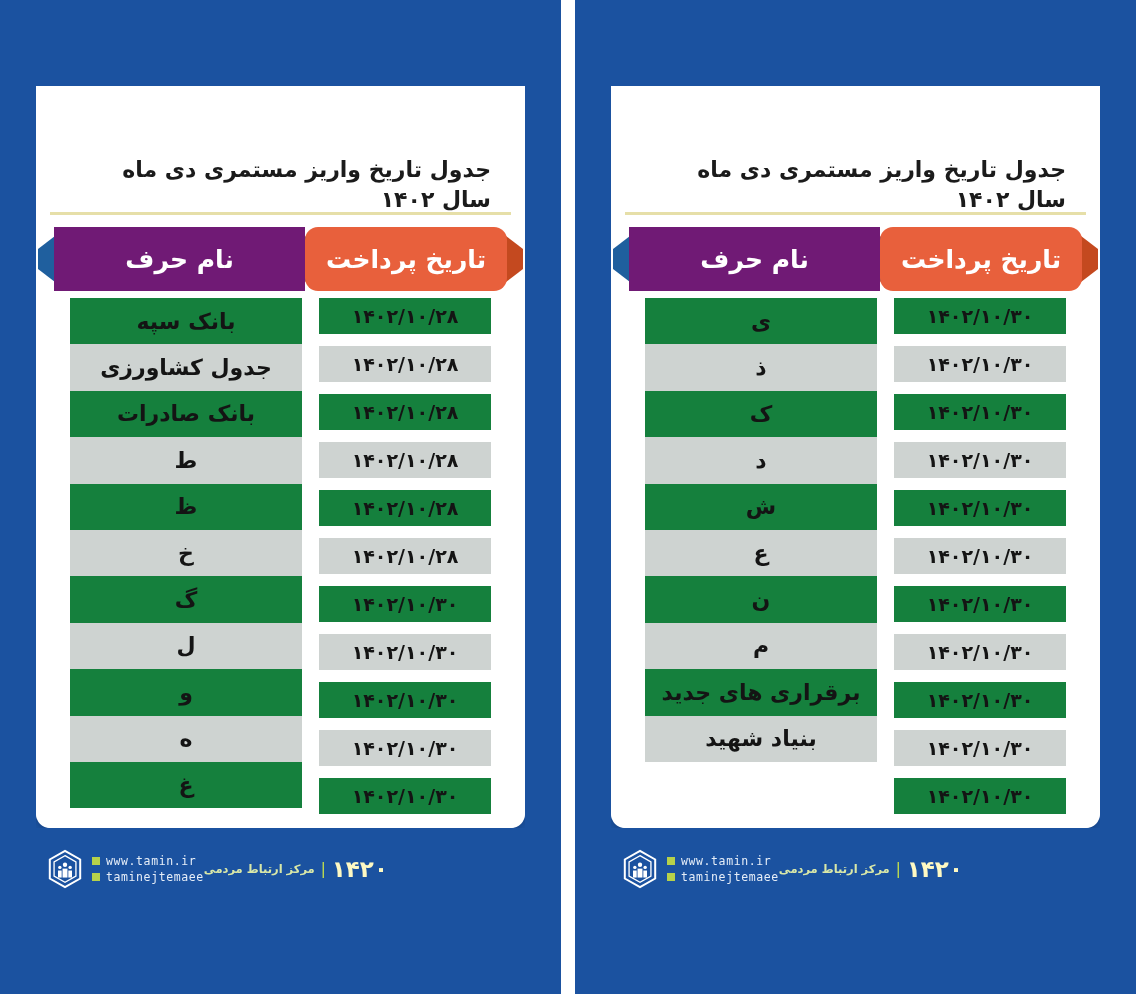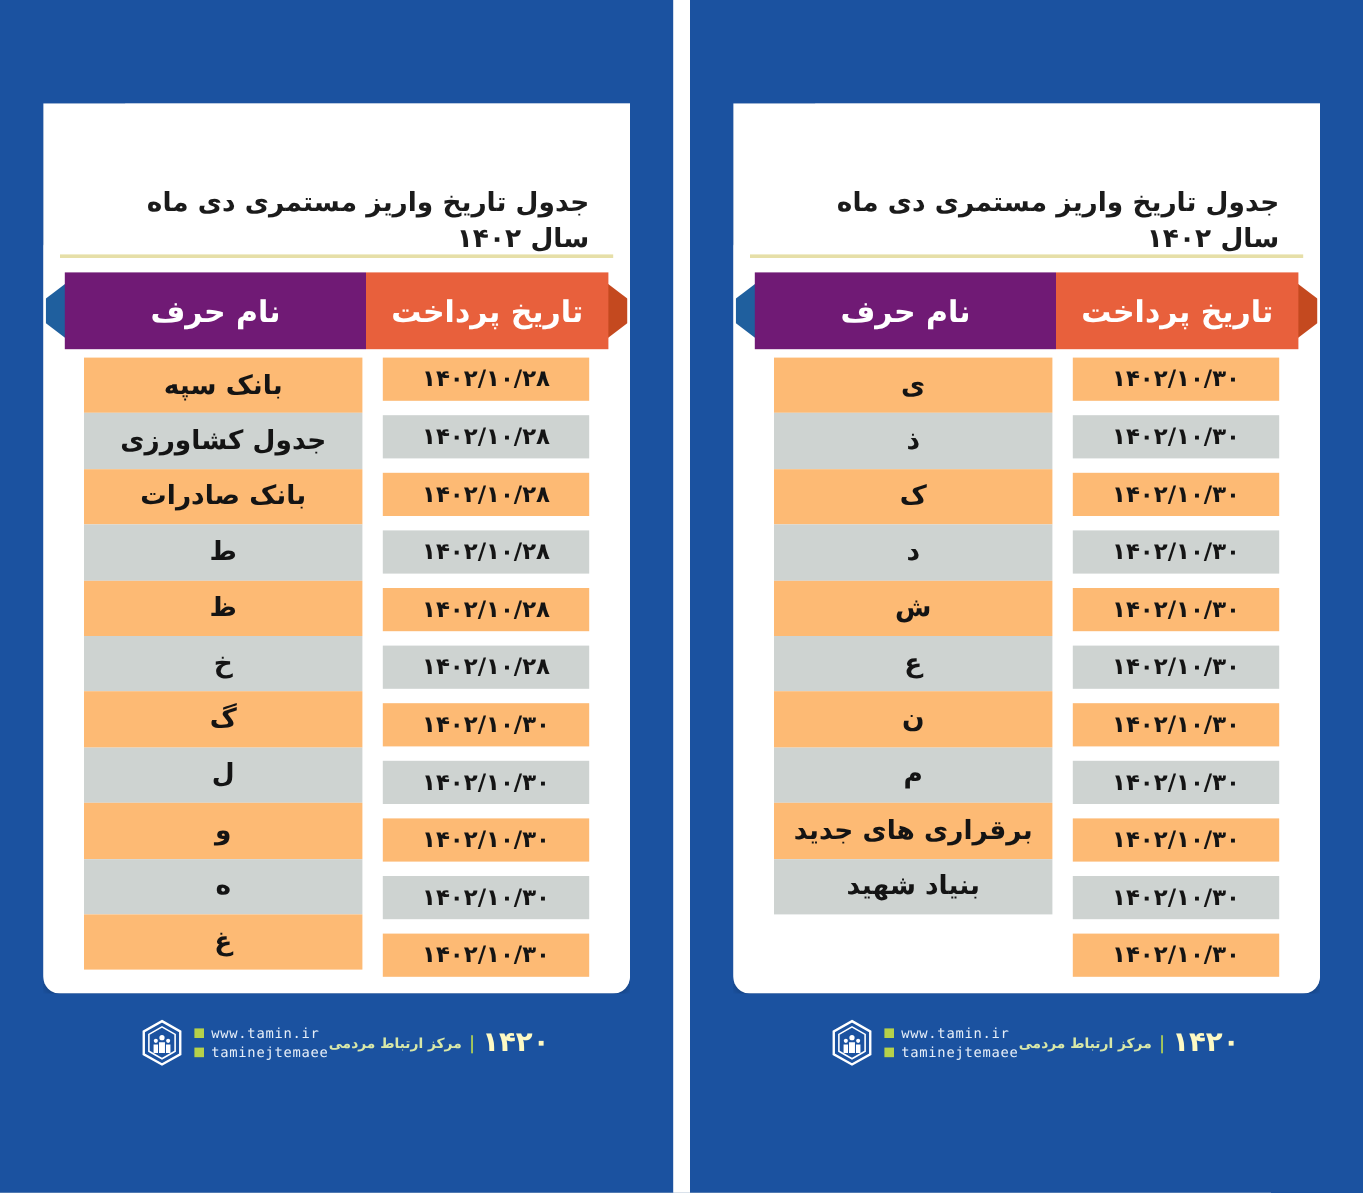--- a/index.html
+++ b/index.html
@@ -130,21 +130,21 @@
     width: 100%;
     height: 64px;
     display: flex;
     align-items: center;
     justify-content: center;
     color: #ffffff;
     font-size: 25px;
     font-weight: bold;
     direction: rtl;
   }
-  .ribbon-date .ribbon-body { background: #e8603c; }
+  .ribbon-date .ribbon-body { background: #e8603c; border-radius: 13px; }
   .ribbon-name .ribbon-body { background: #701a75; }
 
   .tail {
     position: absolute;
     top: 9px;
     width: 17px;
     height: 46px;
     z-index: 1;
   }
   .tail.left  { left: -16px; clip-path: polygon(100% 0, 100% 100%, 0 72%, 0 28%); }
@@ -176,34 +176,34 @@
     height: 46.4px;
     display: flex;
     align-items: center;
     justify-content: center;
     font-size: 19px;
     font-weight: bold;
     color: #141414;
     direction: rtl;
     white-space: nowrap;
   }
-  .cell.odd  { background: #fdba74; }
+  .cell.odd  { background: #15803d; }
   .cell.even { background: #ced3d1; }
   .col-name .cell { font-size: 22px; }
 
   
   .footer {
     position: absolute;
-    left: 17px; right: 0;
+    left: 4px; right: 0;
     top: 838px;
     height: 62px;
     display: flex;
     flex-direction: row-reverse;
     align-items: center;
-    justify-content: center;
+    justify-content: flex-start;
     padding: 0 46px 0 42px;
     box-sizing: border-box;
   }
   .brand {
     display: flex;
     flex-direction: row;
     align-items: center;
     gap: 8px;
     direction: ltr;
   }

